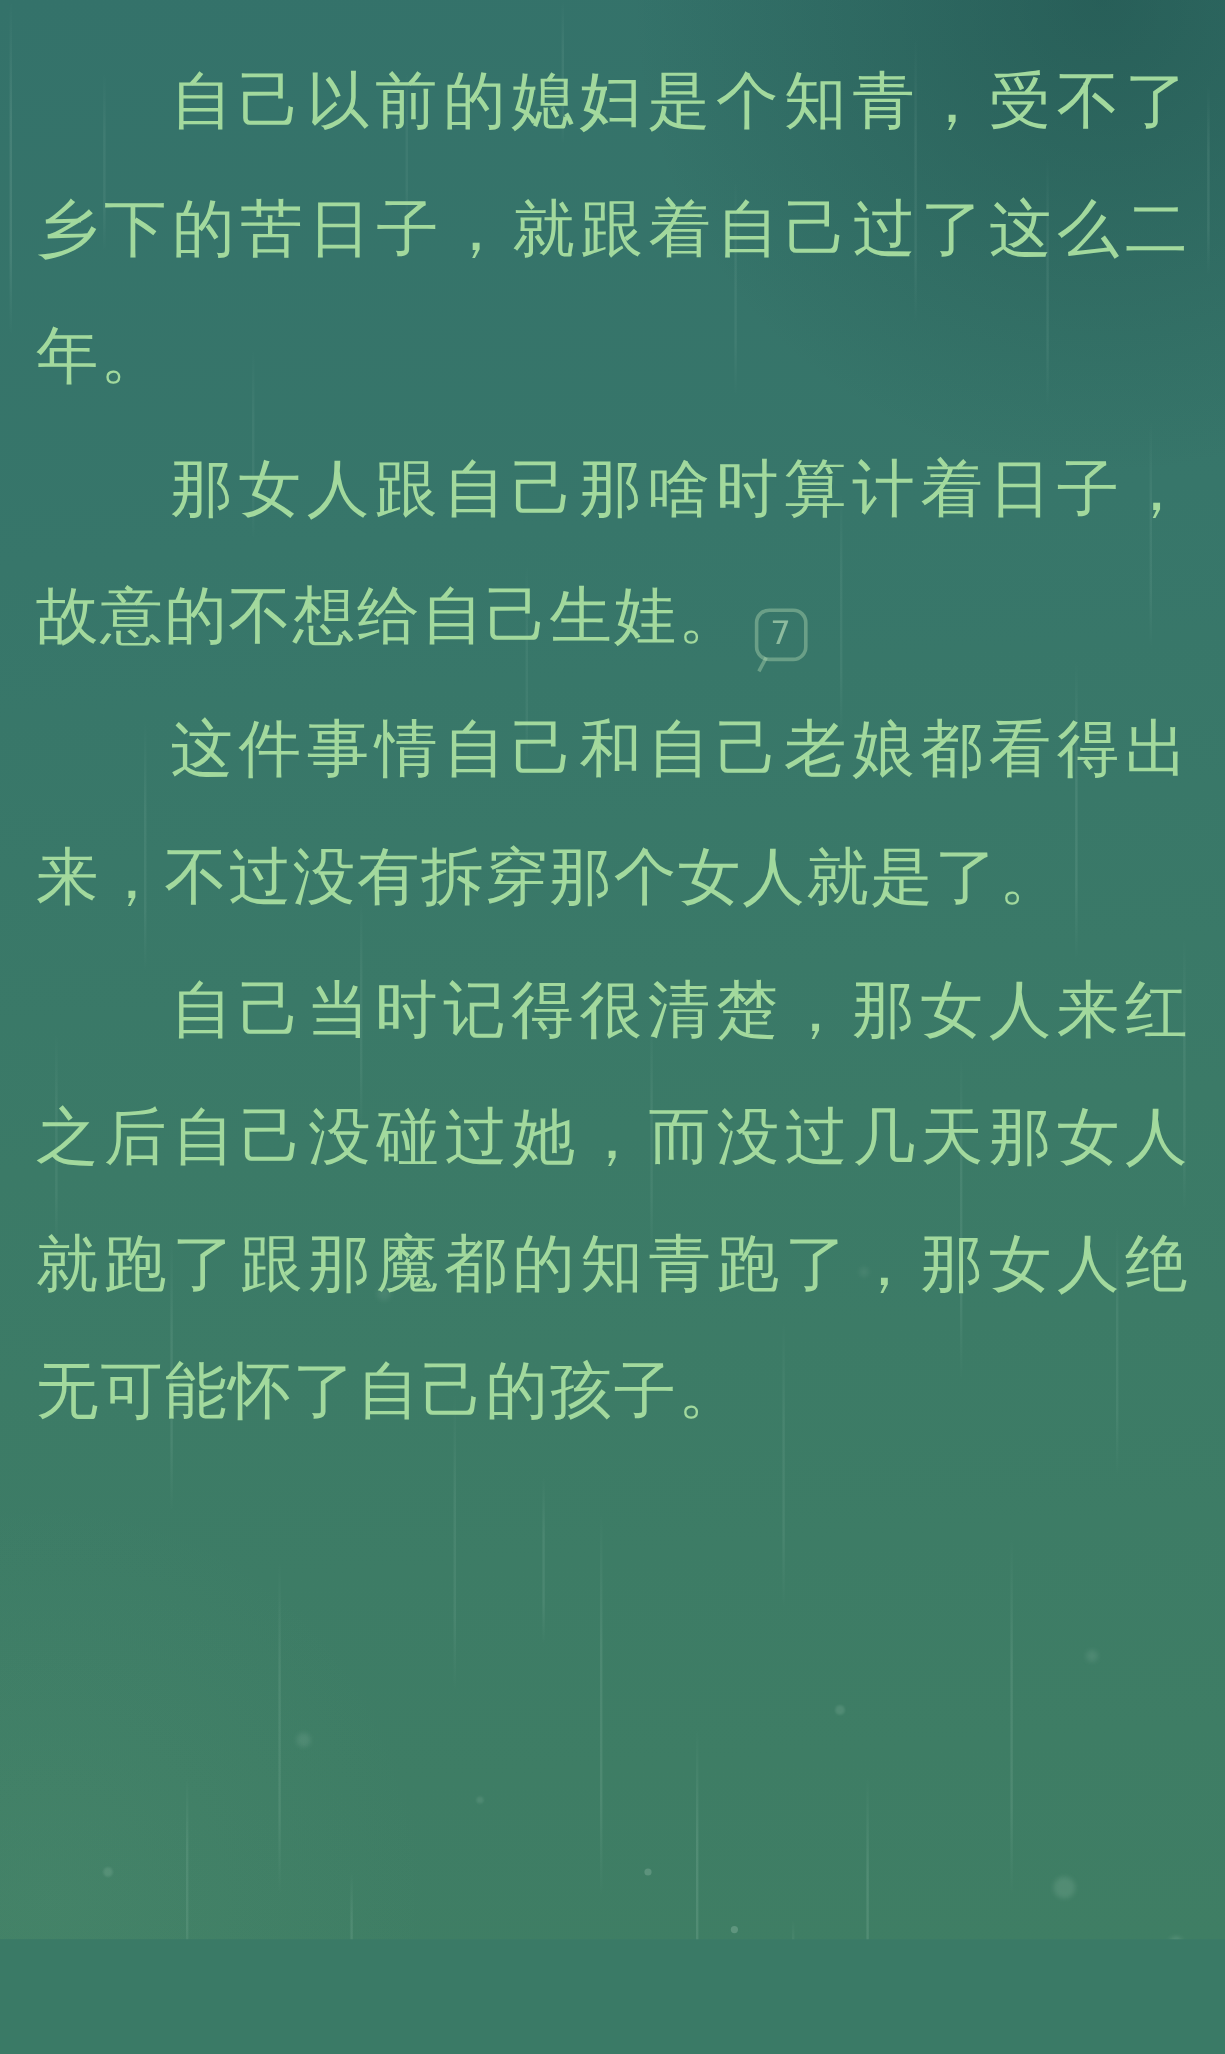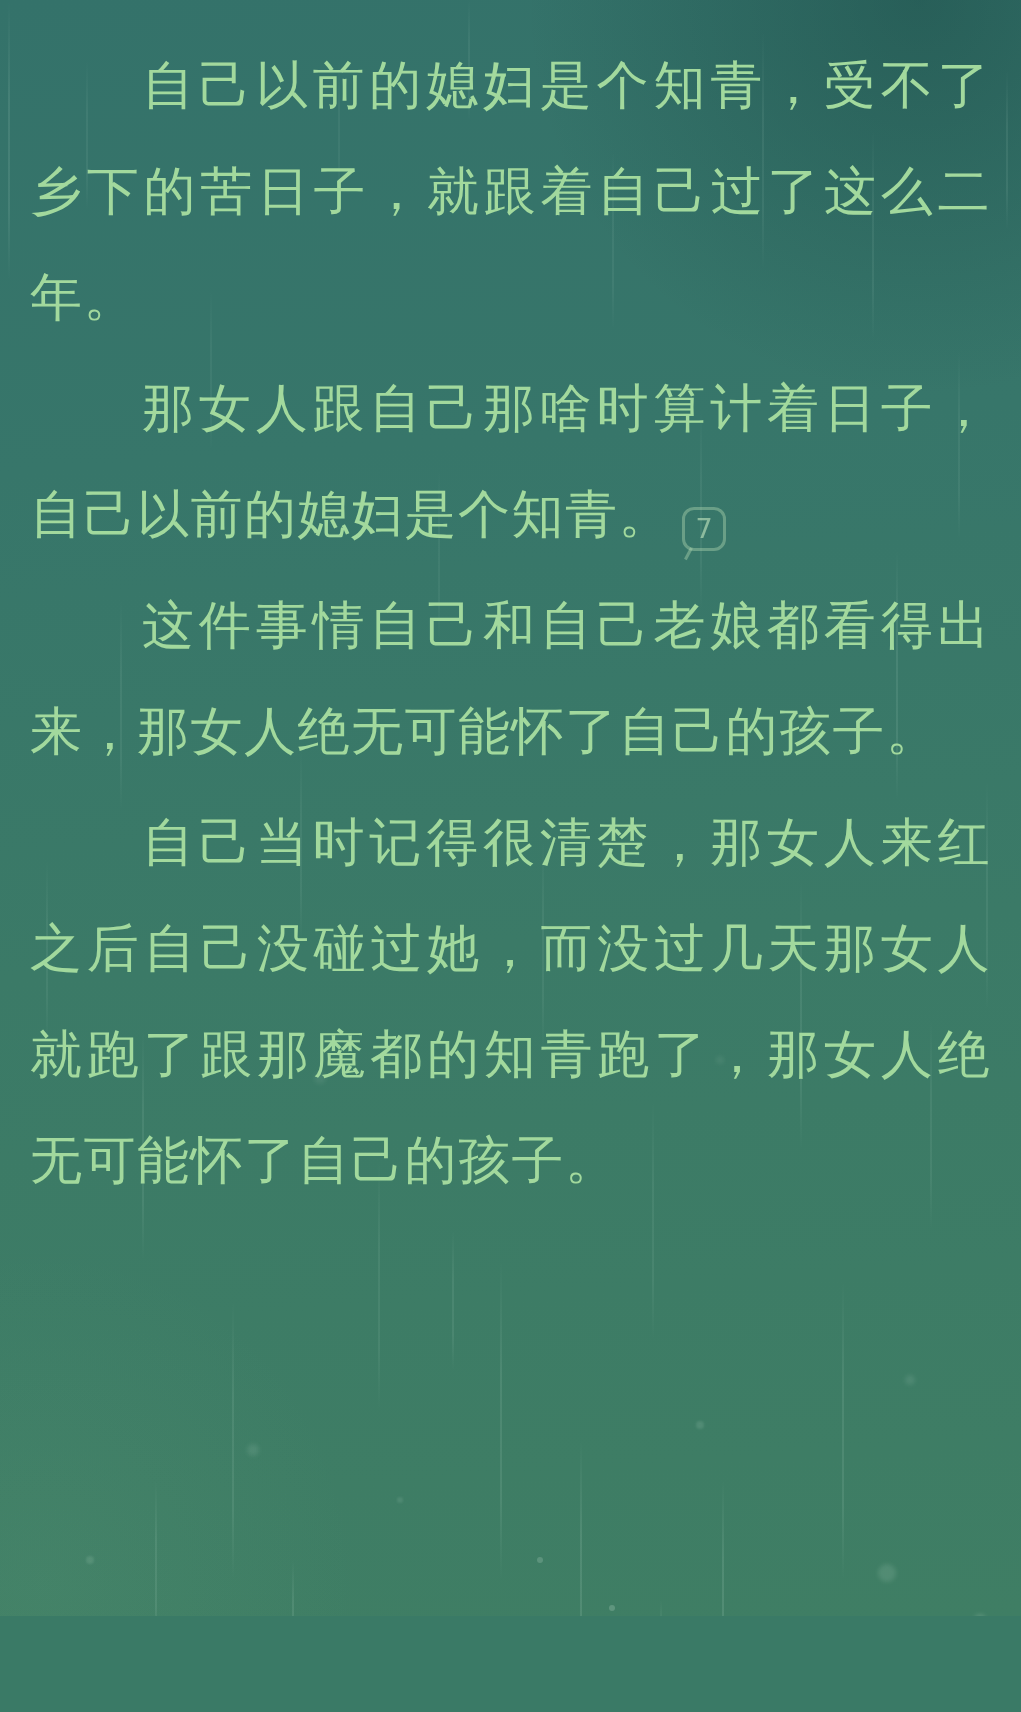--- a/index.html
+++ b/index.html
@@ -128,21 +128,21 @@
       <div class="bokeh-dot" style="left: 314px; top: 1072px; width: 12px; height: 12px; background: rgba(225, 245, 232, 0.08); filter: blur(2px);"></div>
       <div class="bokeh-dot" style="left: 716px; top: 1056px; width: 8px; height: 8px; background: rgba(225, 245, 232, 0.08); filter: blur(2px);"></div>
       <div class="bokeh-dot" style="left: 609px; top: 1605px; width: 6px; height: 6px; background: rgba(225, 245, 232, 0.2);"></div>
     </div>
 
   <div class="content">
 
     <p><span>自己以前的媳妇是个知青，受不了乡下的苦日子，就跟着自己过了这么二年。</span></p>
 
 
-    <p><span>那女人跟自己那啥时算计着日子，自己以前的媳妇是个知青。</span><span class="comment-bubble"><span class="comment-count">7</span></span></p>
+    <p><span>那女人跟自己那啥时算计着日子，故意的不想给自己生娃。</span><span class="comment-bubble"><span class="comment-count">7</span></span></p>
 
-    <p><span>这件事情自己和自己老娘都看得出来，那女人绝无可能怀了自己的孩子。</span></p>
+    <p><span>这件事情自己和自己老娘都看得出来，不过没有拆穿那个女人就是了。</span></p>
 
 
     <p><span>自己当时记得很清楚，那女人来红之后自己没碰过她，而没过几天那女人就跑了跟那魔都的知青跑了，那女人绝无可能怀了自己的孩子。</span></p>
 
   </div>
 </div>
 
 </body></html>

